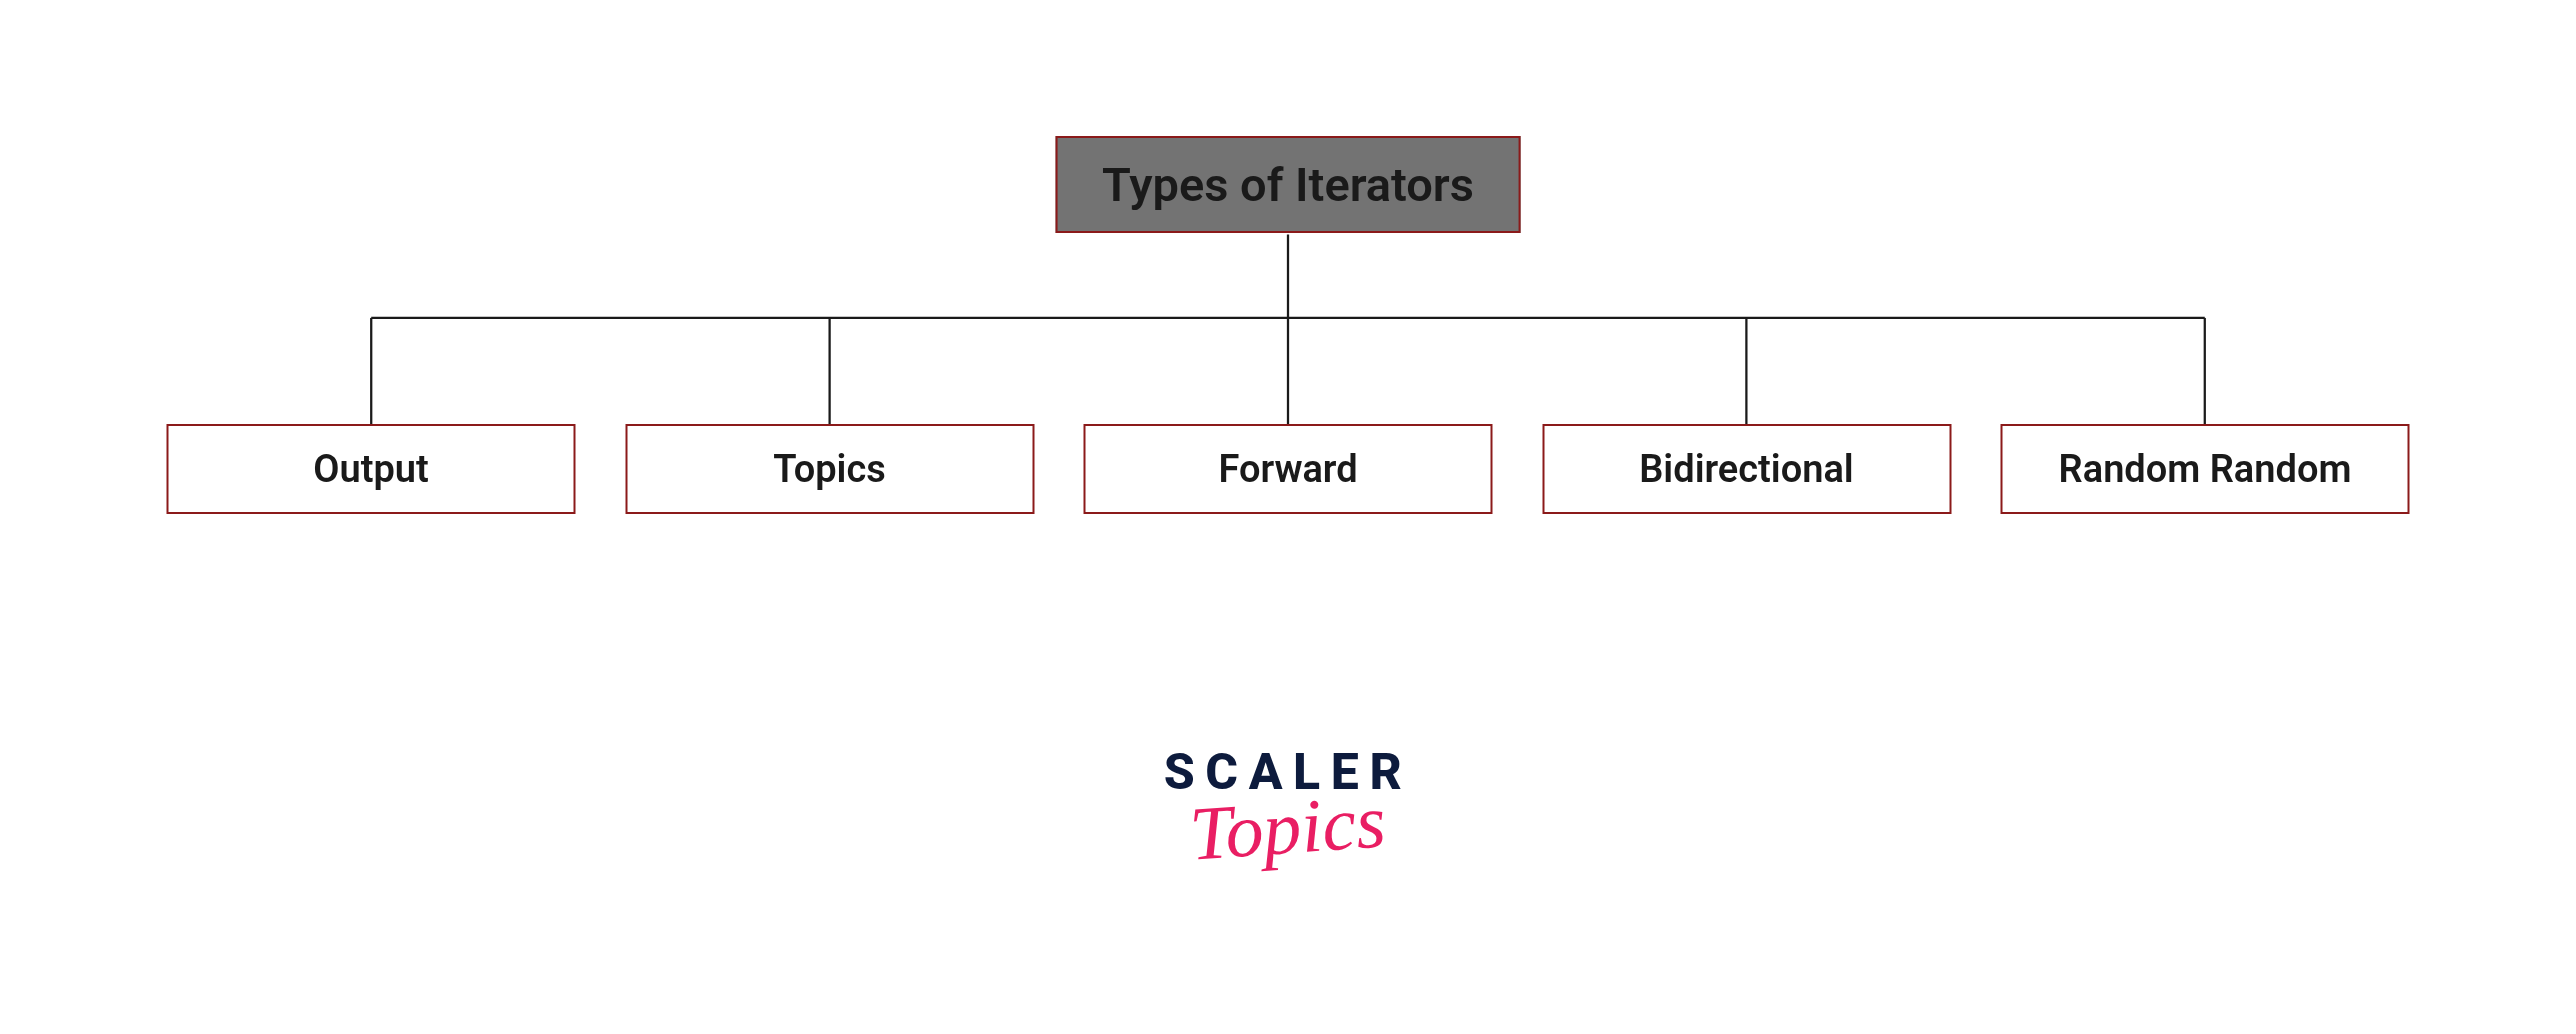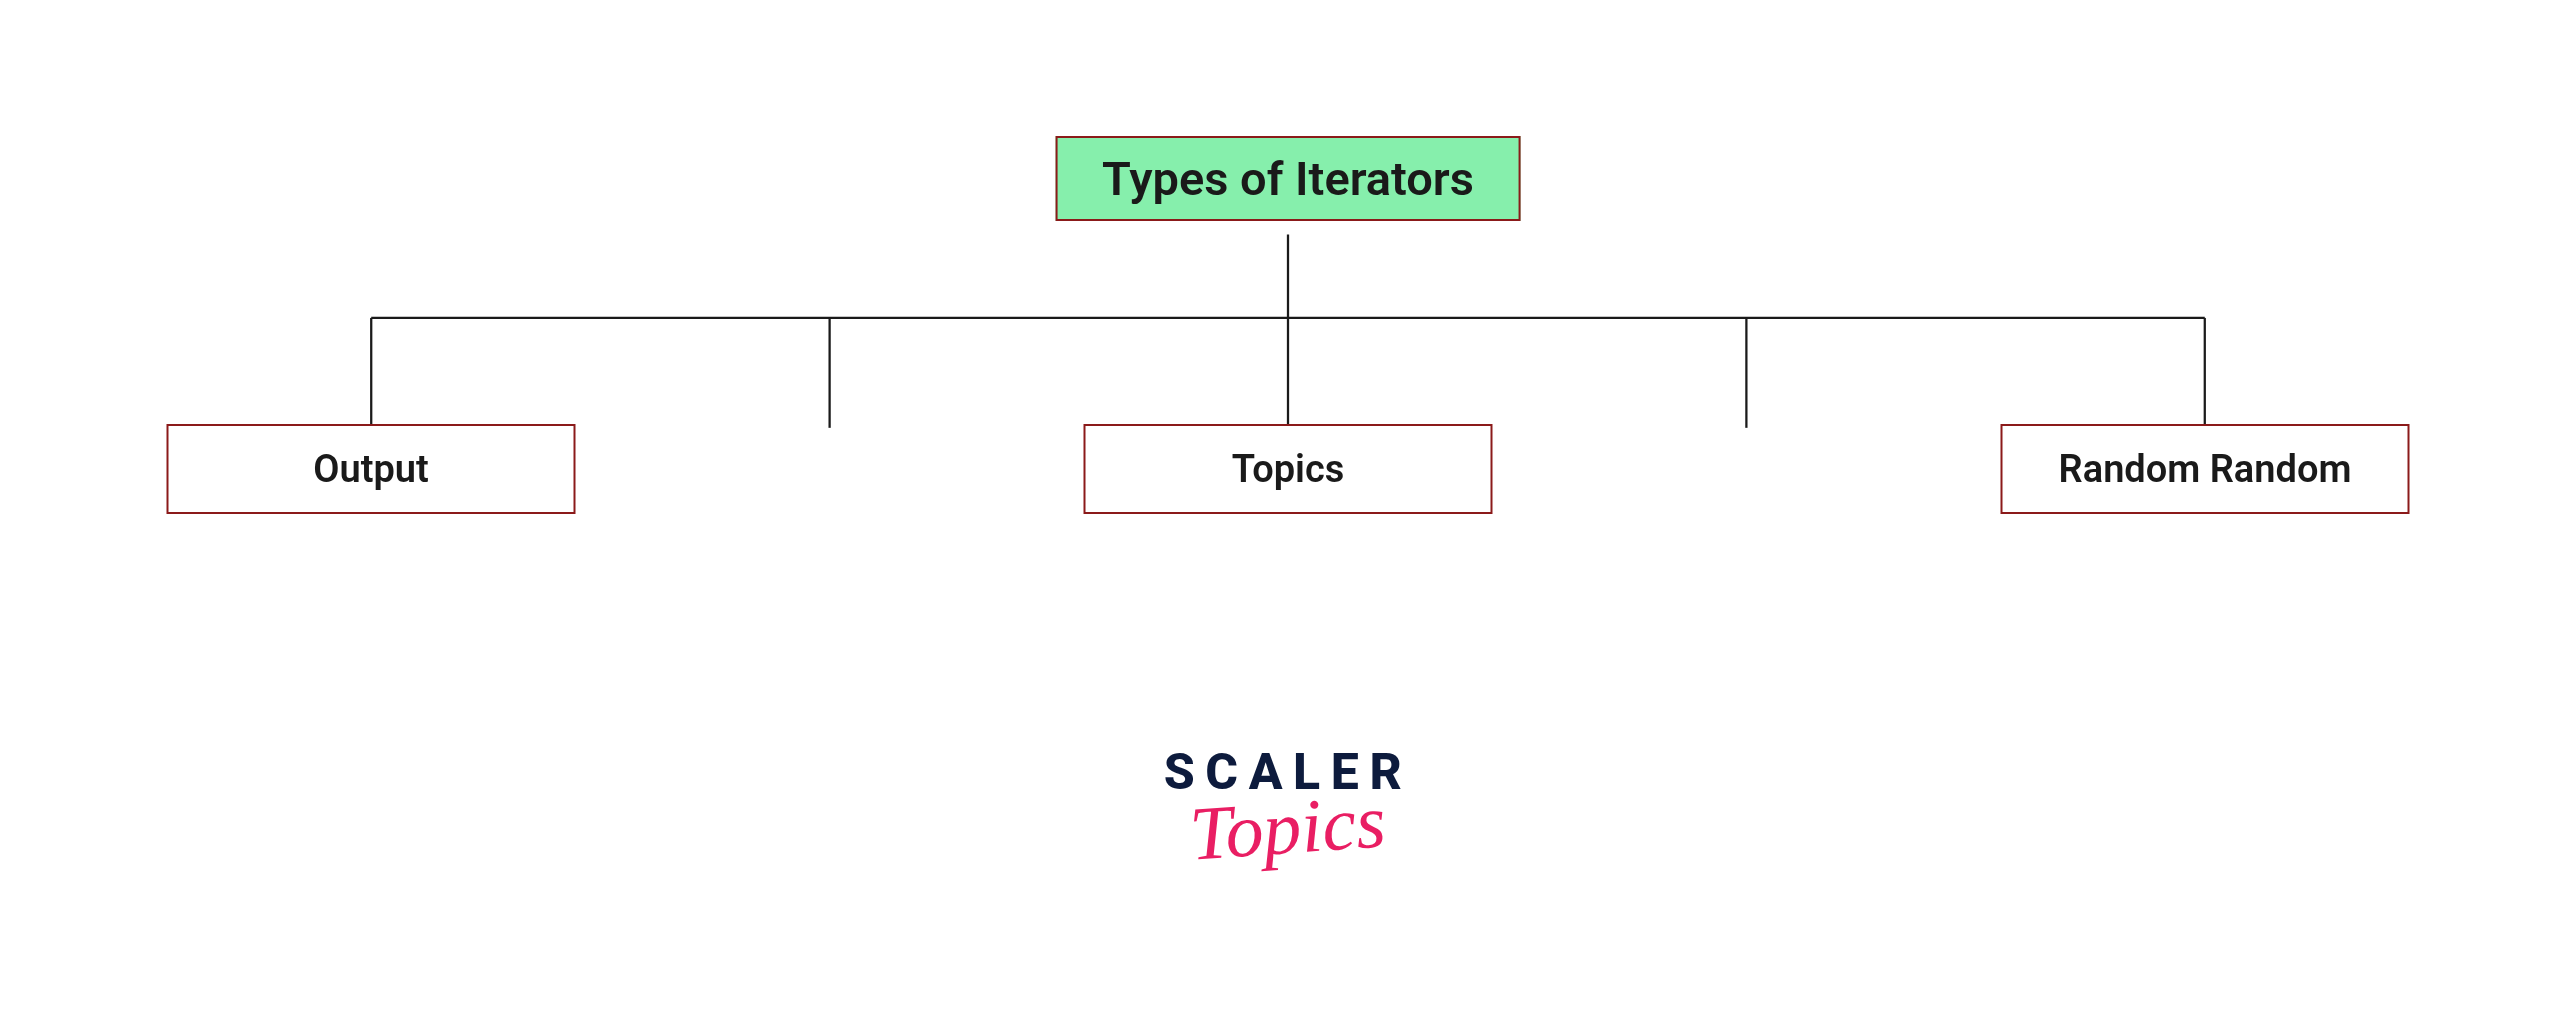--- a/index.html
+++ b/index.html
@@ -20,22 +20,22 @@
       left: 50%;
       transform: translateX(-50%);
       width: 2273px;
     }
     .root-box {
       position: absolute;
       left: 50%;
       transform: translateX(-50%);
       top: 0;
       border: 2.3px solid #8b1a1a;
-      background: #86efac;
-      padding: 13px 45px;
+      background: #737373;
+      padding: 19px 45px;
       font-size: 47px;
       font-weight: 600;
       color: #1a1a1a;
       text-align: center;
       white-space: nowrap;
     }
     .children-row {
       position: absolute;
       top: 288px;
       width: 100%;
@@ -110,20 +110,26 @@
   </div>
 
   <div class="children-row">
     <div class="child-box">
       <span>Output</span>
     </div>
     <div class="child-box">
       <span>Topics</span>
     </div>
     <div class="child-box">
+      <span>Forward</span>
+    </div>
+    <div class="child-box">
+      <span>Bidirectional</span>
+    </div>
+    <div class="child-box">
       <span>Random Random</span>
     </div>
   </div>
 </div>
 
 <div class="logo-container">
   <div class="logo-scaler">SCALER</div>
   <div class="logo-topics">Topics</div>
 </div>
 

